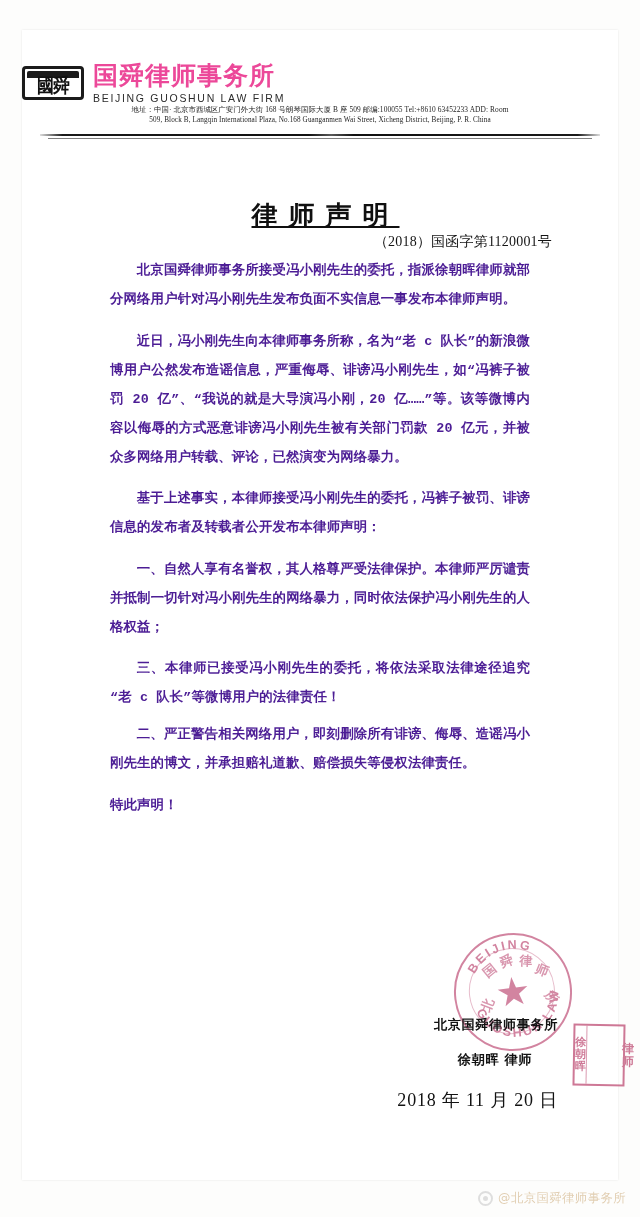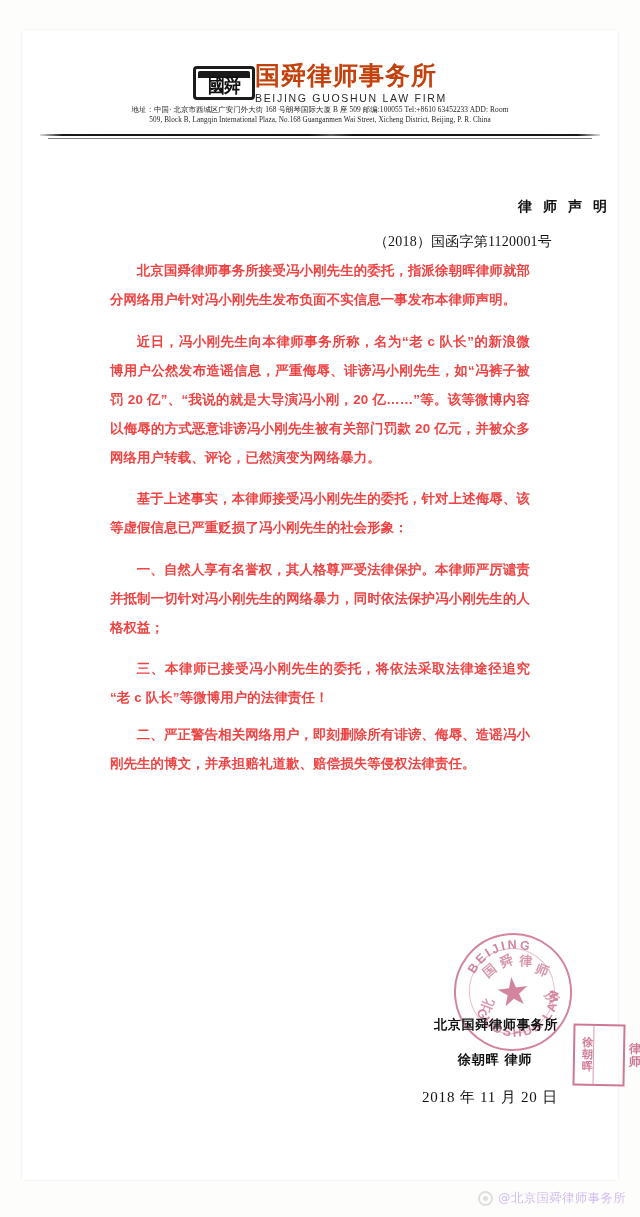--- a/index.html
+++ b/index.html
@@ -34,21 +34,22 @@
   
   .letterhead {
     position: absolute;
     left: 0; top: 32px;
     width: 596px;
     text-align: center;
   }
   .brand-row {
     display: flex;
     align-items: center;
-    justify-content: center;
+    justify-content: flex-start;
+    gap: 9px;
   }
   .logo-seal {
     width: 62px;
     height: 34px;
     border: 3px solid #1b1b1b;
     border-radius: 4px;
     position: relative;
     background: #ffffff;
     display: flex;
     align-items: center;
@@ -74,21 +75,21 @@
     color: #111;
     line-height: 1;
     margin-top: 5px;
     transform: scaleY(1.15);
   }
   .brand-text { text-align: left; }
   .brand-cn {
     font-family: "DejaVu Serif", serif;
     font-size: 25px;
     font-weight: 700;
-    color: #c2410c;
+    color: #ec4899;
     letter-spacing: 1px;
     line-height: 1.08;
     white-space: nowrap;
   }
   .brand-en {
     font-family: "Liberation Sans", sans-serif;
     font-size: 10.5px;
     color: #2b2b2b;
     letter-spacing: 1.7px;
     margin-top: 3px;
@@ -131,51 +132,52 @@
     left: 26px; right: 26px; top: 5px;
     height: 0.8px;
     background: rgba(20,20,20,0.55);
   }
 
   
   .doc-title {
     position: absolute;
     left: 0; top: 168px;
     width: 596px;
-    text-align: right;
-    font-family: "DejaVu Serif", serif;
-    font-size: 14px;
+    text-align: center;
+    font-family: "DejaVu Serif", serif;
+    font-size: 26px;
     font-weight: 700;
     color: #101010;
     letter-spacing: 11px;
     text-indent: 11px;
+    text-decoration: underline;
   }
   .doc-number {
     position: absolute;
     right: 66px;
     top: 203px;
     font-family: "Liberation Serif", serif;
     font-size: 14px;
     color: #141414;
     letter-spacing: 0.2px;
     white-space: nowrap;
   }
 
   .body-block {
     position: absolute;
     left: 88px;
     top: 226px;
     width: 420px;
   }
   p.para {
     margin: 0 0 12.5px 0;
-    font-family: Liberation Sans, sans-serif;
+    font-family: Liberation Mono, monospace;
     font-size: 13.4px;
     line-height: 29px;
-    color: #ef4444;
+    color: #4c1d95;
     text-align: justify;
     text-indent: 2em;
     letter-spacing: 0.15px;
     font-weight: 600;
   }
   p.para.noindent { text-indent: 0; }
   p.para.tight { margin-bottom: 8px; }
 
   
   .sig-block {
@@ -191,21 +193,21 @@
     font-weight: 600;
     color: #121212;
     letter-spacing: 0.6px;
     line-height: 1;
     margin-bottom: 22px;
     white-space: nowrap;
   }
   .sig-lawyer { padding-right: 26px; }
   .sig-date {
     font-family: "Liberation Serif", serif;
-    font-size: 15px;
+    font-size: 18px;
     color: #121212;
     letter-spacing: 0.8px;
     white-space: nowrap;
     margin-bottom: 0;
   }
 
   
   .seal-round {
     position: absolute;
     left: 432px;
@@ -286,21 +288,20 @@
     align-items: center;
     justify-content: center;
     font-family: "DejaVu Serif", serif;
     color: #c2577c;
     font-weight: 700;
   }
   .seal-square .col.left {
     border-right: 1.2px solid rgba(194,87,124,0.75);
     font-size: 11px;
     line-height: 1.1;
-    padding-left: 7px;
   }
   .seal-square .col.right {
     font-size: 12px;
     line-height: 1.05;
     margin-left: 35px;
   }
 
   
   .watermark {
     position: absolute;
@@ -322,21 +323,21 @@
     content: "";
     position: absolute;
     left: 3px; top: 3px;
     width: 5px; height: 5px;
     border-radius: 50%;
     background: #9a9a9a;
   }
   .wm-text {
     font-family: "DejaVu Sans", sans-serif;
     font-size: 12.4px;
-    color: #6d28d9;
+    color: #a16207;
     letter-spacing: 0.4px;
     white-space: nowrap;
   }
 </style>
 </head>
 <body>
 
 <div class="page">
   <div class="sheet">
 
@@ -359,24 +360,25 @@
         <div class="rule-thin"></div>
       </div>
     </div>
 
     <div class="doc-title">律师声明</div>
     <div class="doc-number">（2018）国函字第1120001号</div>
 
     <div class="body-block">
       <p class="para">北京国舜律师事务所接受冯小刚先生的委托，指派徐朝晖律师就部分网络用户针对冯小刚先生发布负面不实信息一事发布本律师声明。</p>
       <p class="para">近日，冯小刚先生向本律师事务所称，名为“老 c 队长”的新浪微博用户公然发布造谣信息，严重侮辱、诽谤冯小刚先生，如“冯裤子被罚 20 亿”、“我说的就是大导演冯小刚，20 亿……”等。该等微博内容以侮辱的方式恶意诽谤冯小刚先生被有关部门罚款 20 亿元，并被众多网络用户转载、评论，已然演变为网络暴力。</p>
-      <p class="para">基于上述事实，本律师接受冯小刚先生的委托，针对上述侮辱、该等虚假信息已严重贬损了冯小刚先生的社会形象：</p>
+      <p class="para">基于上述事实，本律师接受冯小刚先生的委托，冯裤子被罚、诽谤信息的发布者及转载者公开发布本律师声明：</p>
       <p class="para">一、自然人享有名誉权，其人格尊严受法律保护。本律师严厉谴责并抵制一切针对冯小刚先生的网络暴力，同时依法保护冯小刚先生的人格权益；</p>
       <p class="para tight">三、本律师已接受冯小刚先生的委托，将依法采取法律途径追究“老 c 队长”等微博用户的法律责任！</p>
       <p class="para">二、严正警告相关网络用户，即刻删除所有诽谤、侮辱、造谣冯小刚先生的博文，并承担赔礼道歉、赔偿损失等侵权法律责任。</p>
+      <p class="para noindent tight">特此声明！</p>
     </div>
 
     <div class="seal-round">
       <div class="seal-inner-ring"></div>
       <svg class="seal-arc-top" viewBox="0 0 118 118">
         <defs>
           <path id="arcTop" d="M 14,59 A 45,45 0 0 1 104,59"></path>
         </defs>
         <text>
           <textPath href="#arcTop" startOffset="18%">BEIJING</textPath>

